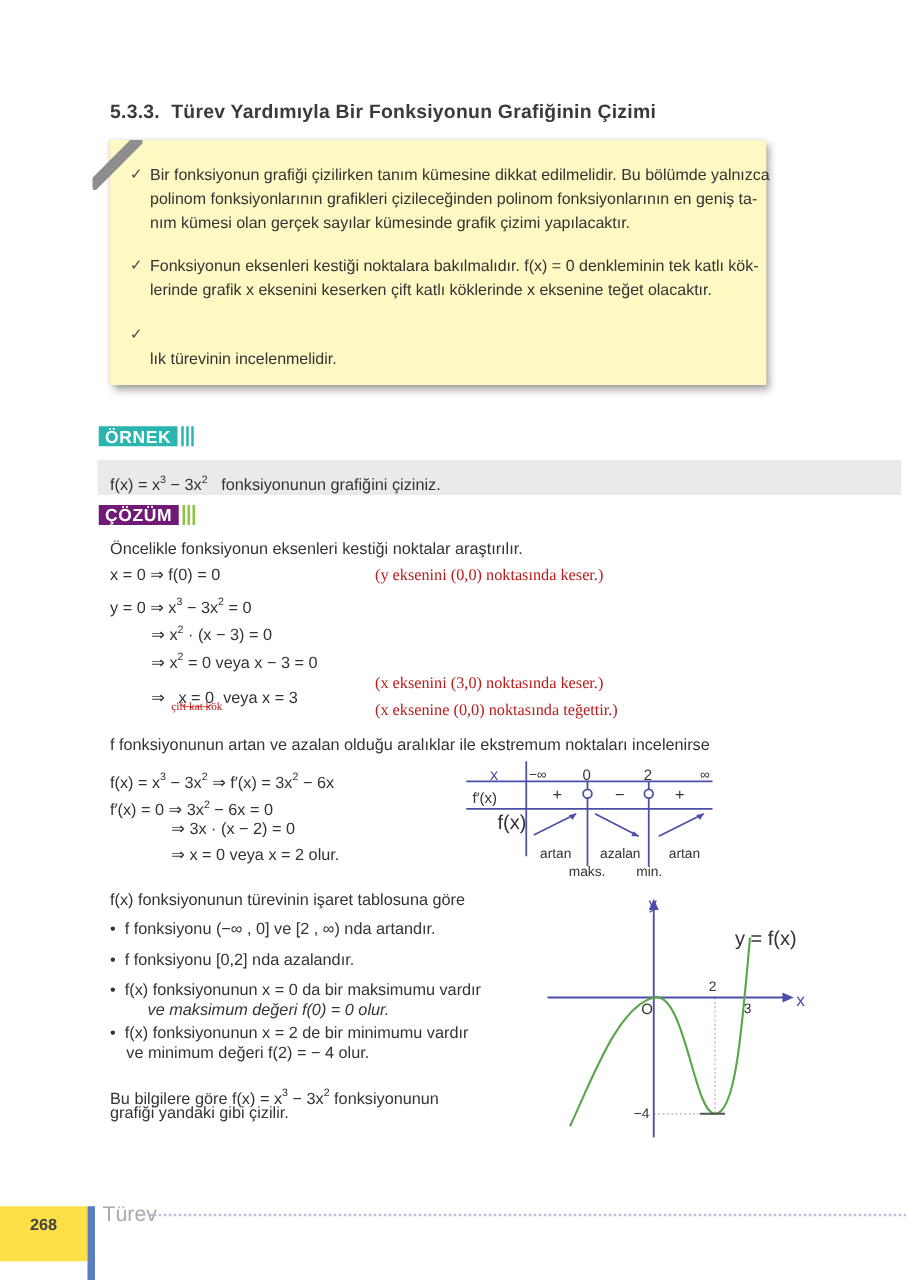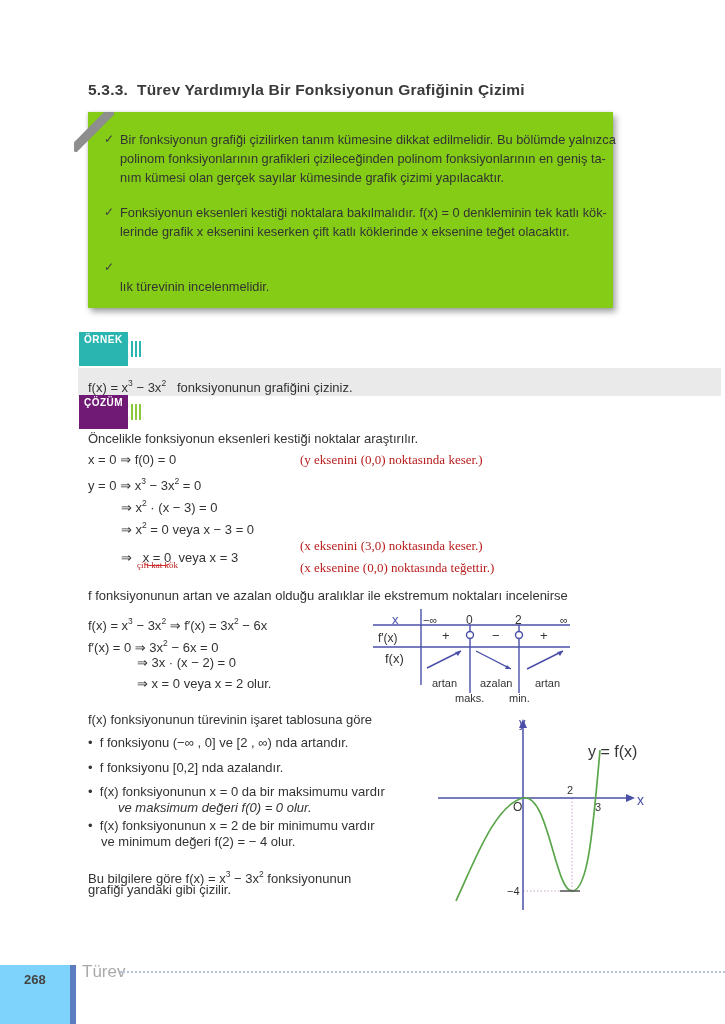--- a/index.html
+++ b/index.html
@@ -1,33 +1,33 @@
 <!DOCTYPE html>
 <html><head>
 <meta charset="utf-8">
 <style>
   * { box-sizing: border-box; margin: 0; padding: 0; }
   html, body { width: 725px; height: 1024px; background: #ffffff; overflow: hidden; }
   body { position: relative; font-family: "Liberation Sans", sans-serif; color: #333333; font-size: 13px; }
   .abs { position: absolute; }
   .section-title { left: 88px; top: 81px; font-size: 15.5px; font-weight: bold; color: #3a3a3a; letter-spacing: 0.2px; white-space: nowrap; }
-  .info-box { left: 88px; top: 112px; width: 525px; height: 196px; background: #84cc16; box-shadow: 3px 4px 6px rgba(0,0,0,0.35), -1px 0 3px rgba(0,0,0,0.12); }
+  .info-box { left: 88px; top: 112px; width: 525px; height: 196px; background: #fef9c3; box-shadow: 3px 4px 6px rgba(0,0,0,0.35), -1px 0 3px rgba(0,0,0,0.12); }
   .corner-ribbon { left: 74px; top: 112px; width: 40px; height: 40px; overflow: hidden; }
   .corner-ribbon::before { content: ""; position: absolute; left: -10px; top: 12px; width: 60px; height: 9px; background: #8e8e8e; transform: rotate(-45deg); }
   .check { position: absolute; left: 16px; font-size: 12px; color: #444; }
   .txt { position: absolute; left: 32px; font-size: 12.8px; line-height: 19.5px; color: #333; white-space: nowrap; }
   .badge { display: flex; align-items: center; height: 16px; }
-  .badge-label { color: #fff; font-weight: bold; font-size: 10px; padding: 0 5px; height: 34px; line-height: 16px; letter-spacing: 0.5px; }
+  .badge-label { color: #fff; font-weight: bold; font-size: 14px; padding: 0 5px; height: 16px; line-height: 16px; letter-spacing: 0.5px; }
   .badge-bars { display: flex; gap: 2px; margin-left: 3px; }
   .badge-bars span { display: block; width: 2px; height: 16px; }
   .example-bar { left: 78px; top: 368px; width: 643px; height: 28px; background: #eaeaea; }
   .line { position: absolute; font-size: 13px; white-space: nowrap; color: #333; line-height: 16px; }
   .red { color: #b91c1c; font-family: Liberation Serif, serif; }
   sup { font-size: 8.5px; vertical-align: 6px; }
-  .footer-num { left: 0; top: 965px; width: 70px; height: 59px; background: #7dd3fc; }
+  .footer-num { left: 0; top: 965px; width: 70px; height: 44px; background: #fde047; }
   .footer-num span { position: absolute; left: 24px; top: 7px; font-size: 13px; font-weight: bold; color: #444; }
   .footer-bar { left: 70px; top: 965px; width: 6px; height: 59px; background: #5b7cbf; }
   .footer-label { left: 82px; top: 962px; font-size: 17px; color: #aaa; white-space: nowrap; }
   .footer-dots { left: 120px; top: 971px; width: 605px; border-top: 2px dotted #b9bfd4; }
 </style>
 </head>
 <body>
 
 <div class="abs section-title">
   <span>5.3.3.</span>&nbsp;
@@ -109,21 +109,21 @@
   </g>
   <g fill="#4a4fa8">
     <polygon points="106,46 100,47 103,51"></polygon>
     <polygon points="156,64 150,64 152,60"></polygon>
     <polygon points="208,46 202,47 205,51"></polygon>
   </g>
 </svg>
 <div class="abs" style="left:0; top:0;">
   <div class="line" style="left:392px; top:612px; color:#4a4fa8;">x</div>
   <div class="line" style="left:378px; top:630px; font-size:12px;">f′(x)</div>
-  <div class="line" style="left:385px; top:651px; font-size:13px;">f(x)</div>
+  <div class="line" style="left:398px; top:651px; font-size:16px;">f(x)</div>
   <div class="line" style="left:423px; top:612px; font-size:11px;">−∞</div>
   <div class="line" style="left:466px; top:612px; font-size:12px;">0</div>
   <div class="line" style="left:515px; top:612px; font-size:12px;">2</div>
   <div class="line" style="left:560px; top:612px; font-size:11px;">∞</div>
   <div class="line" style="left:442px; top:628px;">+</div>
   <div class="line" style="left:492px; top:628px;">−</div>
   <div class="line" style="left:540px; top:628px;">+</div>
   <div class="line" style="left:432px; top:675px; font-size:11px;">artan</div>
   <div class="line" style="left:480px; top:675px; font-size:11px;">azalan</div>
   <div class="line" style="left:535px; top:675px; font-size:11px;">artan</div>

